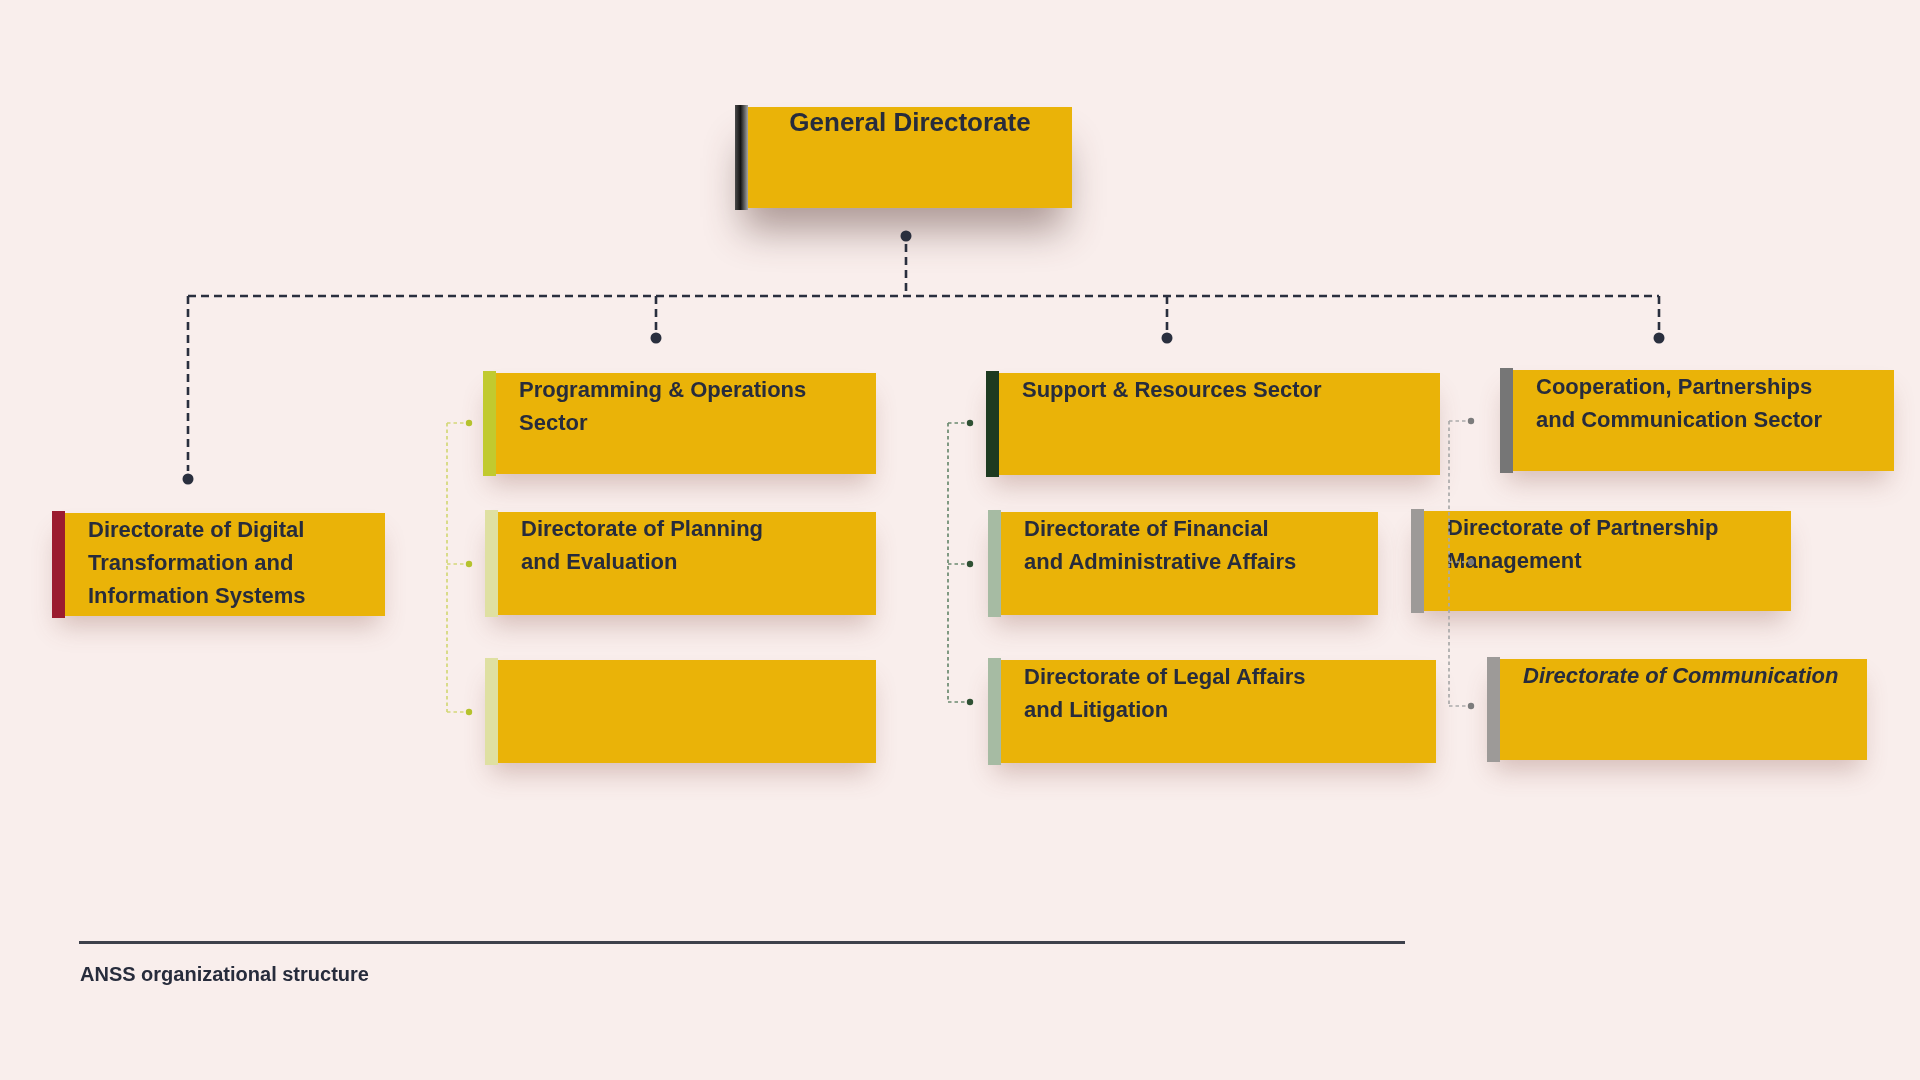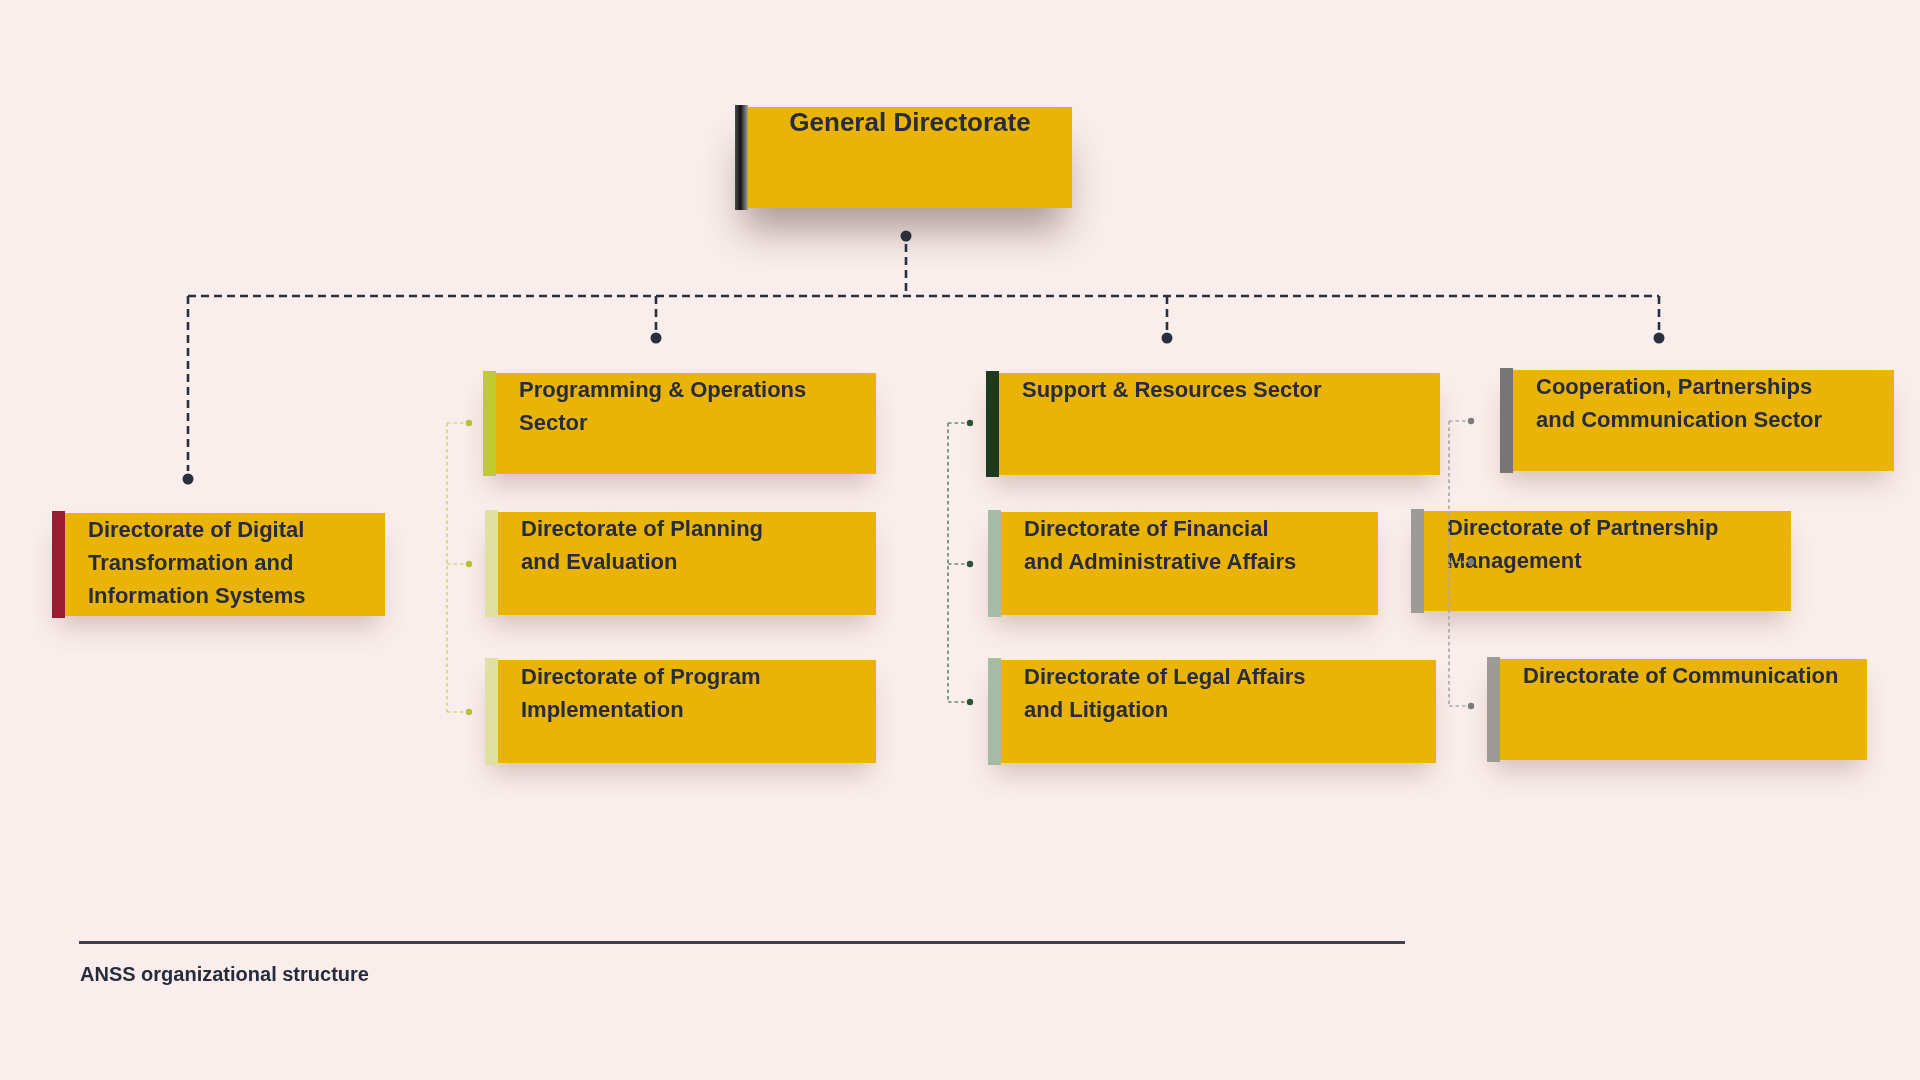--- a/index.html
+++ b/index.html
@@ -86,21 +86,20 @@
   <div class="box" style="left:483px; top:373px; width:393px; height:101px;">
     <span class="bar" style="background: rgb(193, 202, 47);"></span>
     <div class="label">Programming &amp; Operations<br>Sector</div>
   </div>
   <div class="box" style="left:485px; top:512px; width:391px; height:103px;">
     <span class="bar" style="background: rgb(223, 224, 162);"></span>
     <div class="label">Directorate of Planning<br>and Evaluation</div>
   </div>
   <div class="box" style="left:485px; top:660px; width:391px; height:103px;">
     <span class="bar" style="background: rgb(223, 224, 162);"></span>
-    <div class="label">Directorate of Program<br>Implementation</div>
   </div>
 
   <div class="box" style="left:986px; top:373px; width:454px; height:102px;">
     <span class="bar" style="background: rgb(29, 58, 32);"></span>
     <div class="label">Support &amp; Resources Sector</div>
   </div>
   <div class="box" style="left:988px; top:512px; width:390px; height:103px;">
     <span class="bar" style="background: rgb(166, 187, 163);"></span>
     <div class="label">Directorate of Financial<br>and Administrative Affairs</div>
   </div>
@@ -110,21 +109,21 @@
   </div>
 
   <div class="box" style="left:1485px; top:370px; width:394px; height:101px;margin-left:15px;">
     <span class="bar" style="background: rgb(118, 118, 118);"></span>
     <div class="label">Cooperation, Partnerships<br>and Communication Sector</div>
   </div>
   <div class="box" style="left:1411px; top:511px; width:380px; height:100px;">
     <span class="bar" style="background: rgb(157, 154, 152);"></span>
     <div class="label">Directorate of Partnership<br>Management</div>
   </div>
-  <div class="box" style="left:1487px; top:659px; width:380px; height:101px;">
+  <div class="box" style="left:1487px; top:659px; width:380px; height:101px;font-style:italic;">
     <span class="bar" style="background: rgb(157, 154, 152);"></span>
     <div class="label">Directorate of Communication</div>
   </div>
 
   <svg class="overlay" viewBox="0 0 1920 1080">
 
     <g style="stroke: rgb(42, 47, 62);">
       <line class="main-line" x1="906" y1="244" x2="906" y2="296"></line>
       <line class="main-line" x1="188" y1="296" x2="1659" y2="296"></line>
       <line class="main-line" x1="188" y1="296" x2="188" y2="471"></line>

